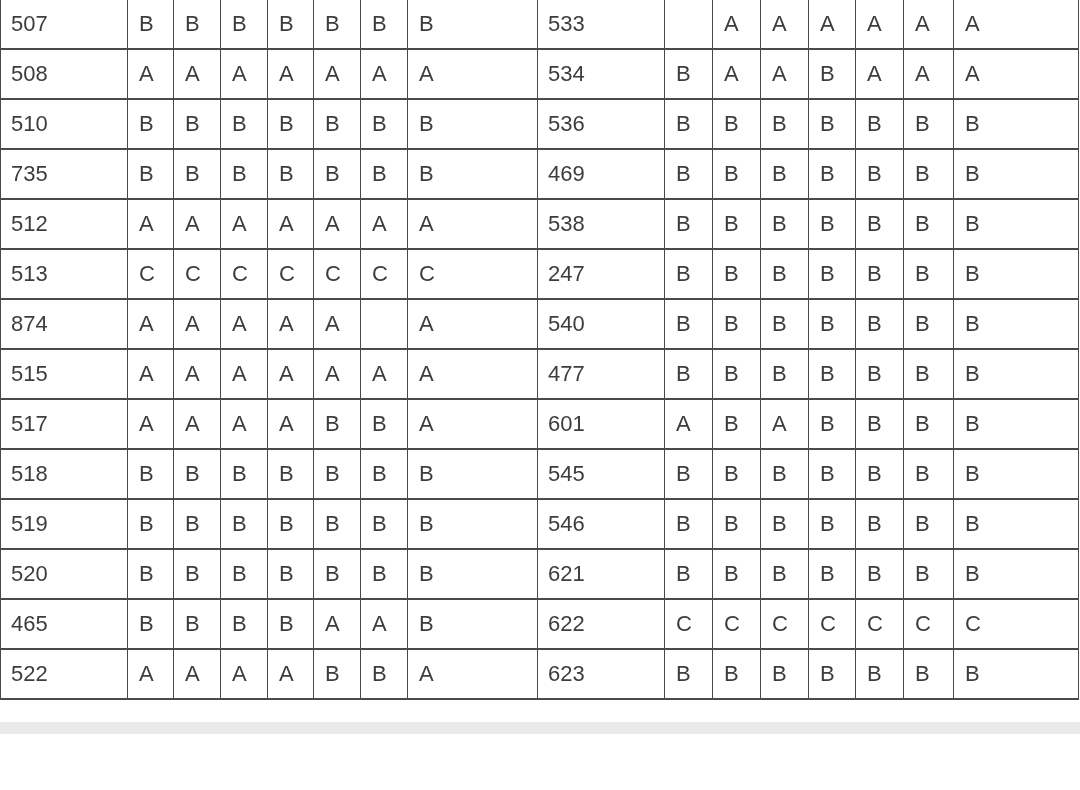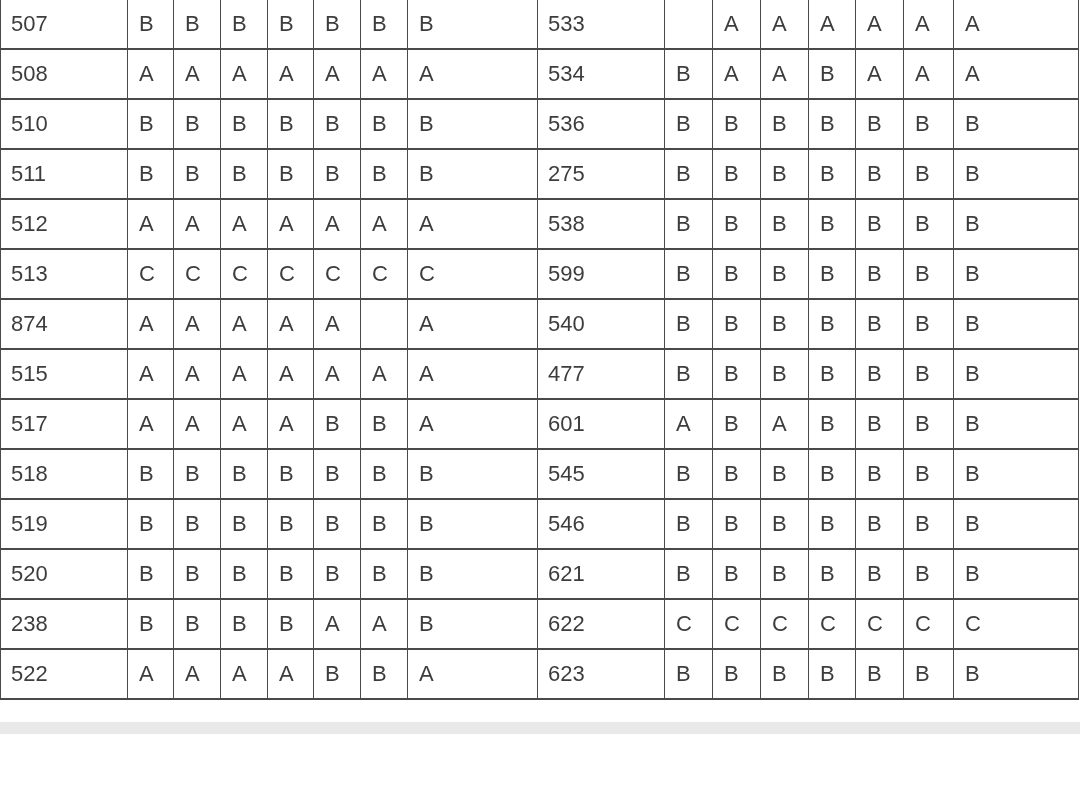--- a/index.html
+++ b/index.html
@@ -120,29 +120,29 @@
           <td class="id-cell">536</td>
           <td class="answer-cell">B</td>
           <td class="answer-cell">B</td>
           <td class="answer-cell">B</td>
           <td class="answer-cell">B</td>
           <td class="answer-cell">B</td>
           <td class="answer-cell">B</td>
           <td class="answer-cell">B</td>
         </tr>
         <tr>
-          <td class="id-cell">511</td>
-          <td class="answer-cell">B</td>
-          <td class="answer-cell">B</td>
-          <td class="answer-cell">B</td>
-          <td class="answer-cell">B</td>
-          <td class="answer-cell">B</td>
-          <td class="answer-cell">B</td>
-          <td class="answer-cell">B</td>
-          <td class="id-cell">275</td>
+          <td class="id-cell">735</td>
+          <td class="answer-cell">B</td>
+          <td class="answer-cell">B</td>
+          <td class="answer-cell">B</td>
+          <td class="answer-cell">B</td>
+          <td class="answer-cell">B</td>
+          <td class="answer-cell">B</td>
+          <td class="answer-cell">B</td>
+          <td class="id-cell">469</td>
           <td class="answer-cell">B</td>
           <td class="answer-cell">B</td>
           <td class="answer-cell">B</td>
           <td class="answer-cell">B</td>
           <td class="answer-cell">B</td>
           <td class="answer-cell">B</td>
           <td class="answer-cell">B</td>
         </tr>
         <tr>
           <td class="id-cell">512</td>
@@ -164,21 +164,21 @@
         </tr>
         <tr>
           <td class="id-cell">513</td>
           <td class="answer-cell">C</td>
           <td class="answer-cell">C</td>
           <td class="answer-cell">C</td>
           <td class="answer-cell">C</td>
           <td class="answer-cell">C</td>
           <td class="answer-cell">C</td>
           <td class="answer-cell">C</td>
-          <td class="id-cell">599</td>
+          <td class="id-cell">247</td>
           <td class="answer-cell">B</td>
           <td class="answer-cell">B</td>
           <td class="answer-cell">B</td>
           <td class="answer-cell">B</td>
           <td class="answer-cell">B</td>
           <td class="answer-cell">B</td>
           <td class="answer-cell">B</td>
         </tr>
         <tr>
           <td class="id-cell">874</td>
@@ -282,21 +282,21 @@
           <td class="id-cell">621</td>
           <td class="answer-cell">B</td>
           <td class="answer-cell">B</td>
           <td class="answer-cell">B</td>
           <td class="answer-cell">B</td>
           <td class="answer-cell">B</td>
           <td class="answer-cell">B</td>
           <td class="answer-cell">B</td>
         </tr>
         <tr>
-          <td class="id-cell">238</td>
+          <td class="id-cell">465</td>
           <td class="answer-cell">B</td>
           <td class="answer-cell">B</td>
           <td class="answer-cell">B</td>
           <td class="answer-cell">B</td>
           <td class="answer-cell">A</td>
           <td class="answer-cell">A</td>
           <td class="answer-cell">B</td>
           <td class="id-cell">622</td>
           <td class="answer-cell">C</td>
           <td class="answer-cell">C</td>

